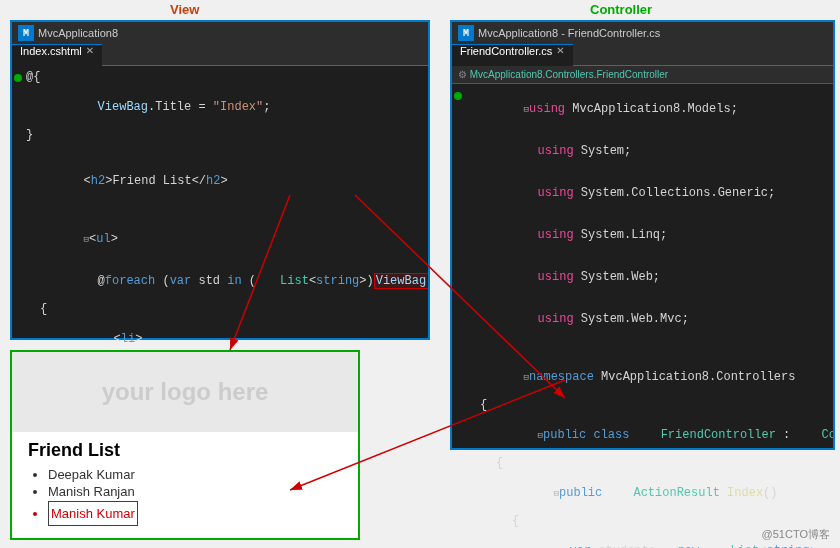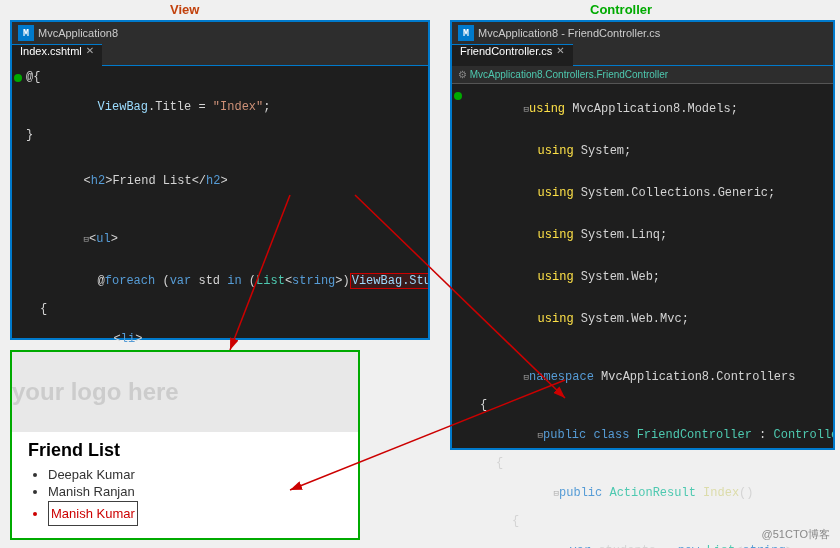--- a/index.html
+++ b/index.html
@@ -138,25 +138,25 @@
     }
     .line-content {
       flex: 1;
       white-space: pre;
       padding-left: 2px;
     }
 
     
     .kw { color: #569cd6; }
     .str { color: #ce9178; }
-    .type { color: #4ec9b0; }
+    .type { color: #4ec9b0; margin-left: 24px; }
     .plain { color: #d4d4d4; }
     .method { color: #dcdcaa; margin-top: 20px; }
     .prop { color: #9cdcfe; }
-    .using-kw { color: #fde047; margin-top: 15px; }
+    .using-kw { color: #ec4899; margin-top: 15px; }
     .highlighted-box {
       background: #3a1a1a;
       border: 1px solid #cc0000;
       display: inline;
       padding: 0 1px;
     }
 
     
     .browser-preview {
       position: absolute;
@@ -165,20 +165,21 @@
       width: 350px;
       height: 190px;
       background: white;
       border: 2px solid #00aa00;
     }
     .browser-logo-area {
       width: 100%;
       height: 80px;
       display: flex;
       align-items: center;
+      justify-content: center;
       background: #e8e8e8;
     }
     .logo-placeholder {
       color: #cccccc;
       font-size: 24px;
       font-family: Arial, sans-serif;
       font-weight: bold;
     }
     .friend-list-section {
       padding: 8px 16px;

